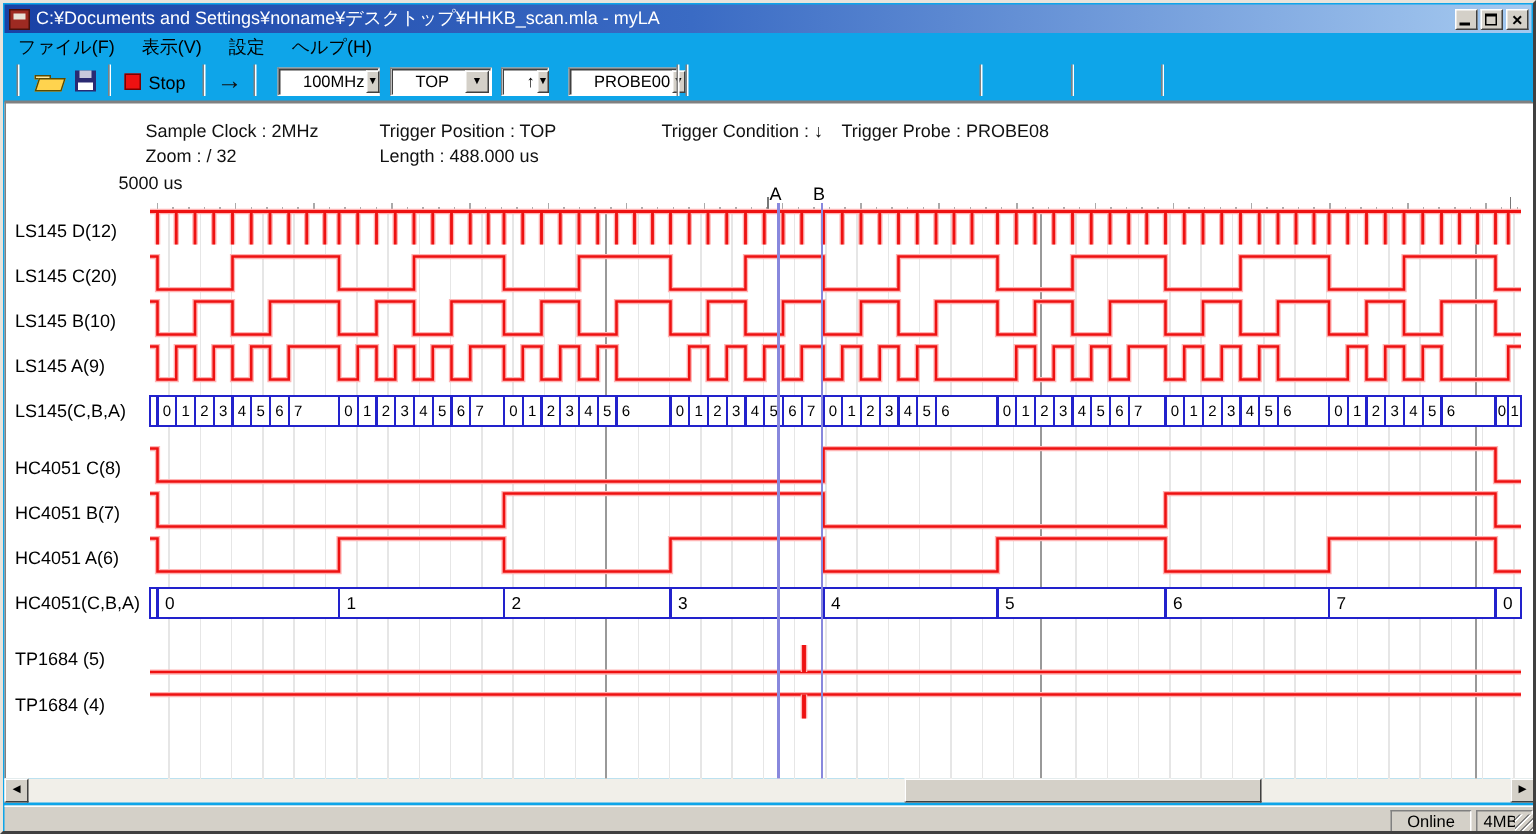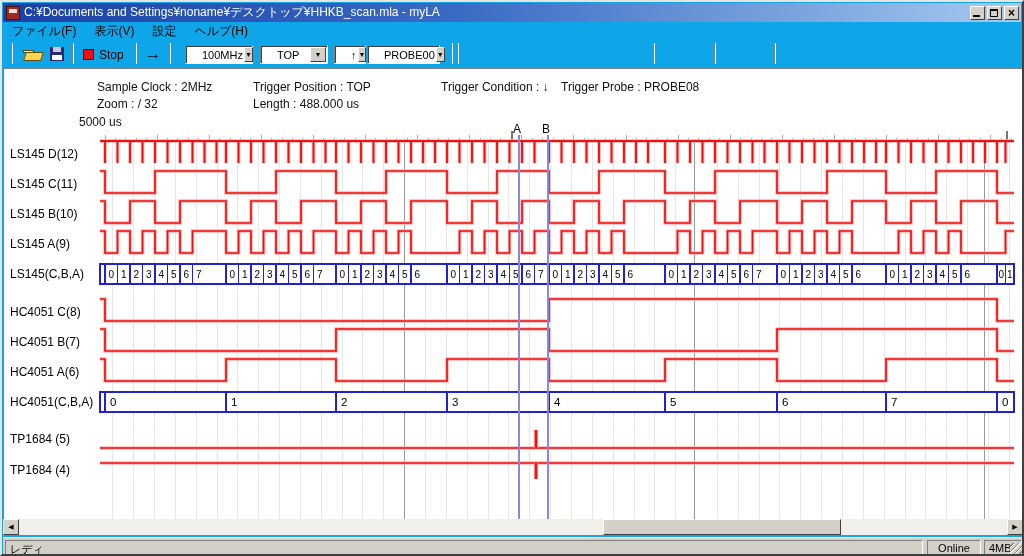--- a/index.html
+++ b/index.html
@@ -112,21 +112,21 @@
       <span class="drop">▼</span>
     </div>
     <div class="combo" style="left:257px;width:68px">
       <span class="val">TOP</span>
       <span class="drop">▼</span>
     </div>
     <div class="combo" style="left:331px;width:32px">
       <span class="val">↑</span>
       <span class="drop">▼</span>
     </div>
-    <div class="combo" style="left:364px;width:73px">
+    <div class="combo" style="left:376px;width:73px">
       <span class="val">PROBE00</span>
       <span class="drop">▼</span>
     </div>
 
     <div class="tsep" style="left:448px"></div>
     <div class="tsep" style="left:454px"></div>
     <div class="slider-track"></div>
     <div class="slider-handle"></div>
 
     <div class="flatbtn" style="left:576px;width:18px">−</div>
@@ -145,21 +145,21 @@
   <div class="main">
     <div class="info-text" style="left:93px;top:11px">Sample Clock : 2MHz</div>
     <div class="info-text" style="left:93px;top:28px">Zoom : /  32</div>
     <div class="info-text" style="left:249px;top:11px">Trigger Position : TOP</div>
     <div class="info-text" style="left:249px;top:28px">Length : 488.000 us</div>
     <div class="info-text" style="left:437px;top:11px">Trigger Condition : ↓</div>
     <div class="info-text" style="left:557px;top:11px">Trigger Probe : PROBE08</div>
     <div class="info-text" style="left:75px;top:46px">5000 us</div>
 
     <div class="chlabel" style="top:78px">LS145 D(12)</div>
-    <div class="chlabel" style="top:108px">LS145 C(11)</div>
+    <div class="chlabel" style="top:108px">LS145 C(20)</div>
     <div class="chlabel" style="top:138px">LS145 B(10)</div>
     <div class="chlabel" style="top:168px">LS145 A(9)</div>
     <div class="chlabel" style="top:198px">LS145(C,B,A)</div>
     <div class="chlabel" style="top:236px">HC4051 C(8)</div>
     <div class="chlabel" style="top:266px">HC4051 B(7)</div>
     <div class="chlabel" style="top:296px">HC4051 A(6)</div>
     <div class="chlabel" style="top:326px">HC4051(C,B,A)</div>
     <div class="chlabel" style="top:363px">TP1684 (5)</div>
     <div class="chlabel" style="top:394px">TP1684 (4)</div>
   </div>
@@ -472,19 +472,18 @@
       <text x="544" y="131" font-size="12" text-anchor="middle" fill="#000000" font-family="&quot;Liberation Sans&quot;,sans-serif">B</text>
     </svg>
 
   <div class="hscroll">
     <div class="sb-btn" style="left:0">◀</div>
     <div class="sb-thumb"></div>
     <div class="sb-btn" style="right:0">▶</div>
   </div>
 
   <div class="statusbar">
-    <div class="st-panel" style="left:2px;width:918px">レディ</div>
     <div class="st-panel" style="left:924px;width:54px;text-align:center">Online</div>
     <div class="st-panel" style="left:981px;width:38px;text-align:center">4MBit</div>
     <div class="grip"></div>
   </div>
 
 </div>
 
 </body></html>

